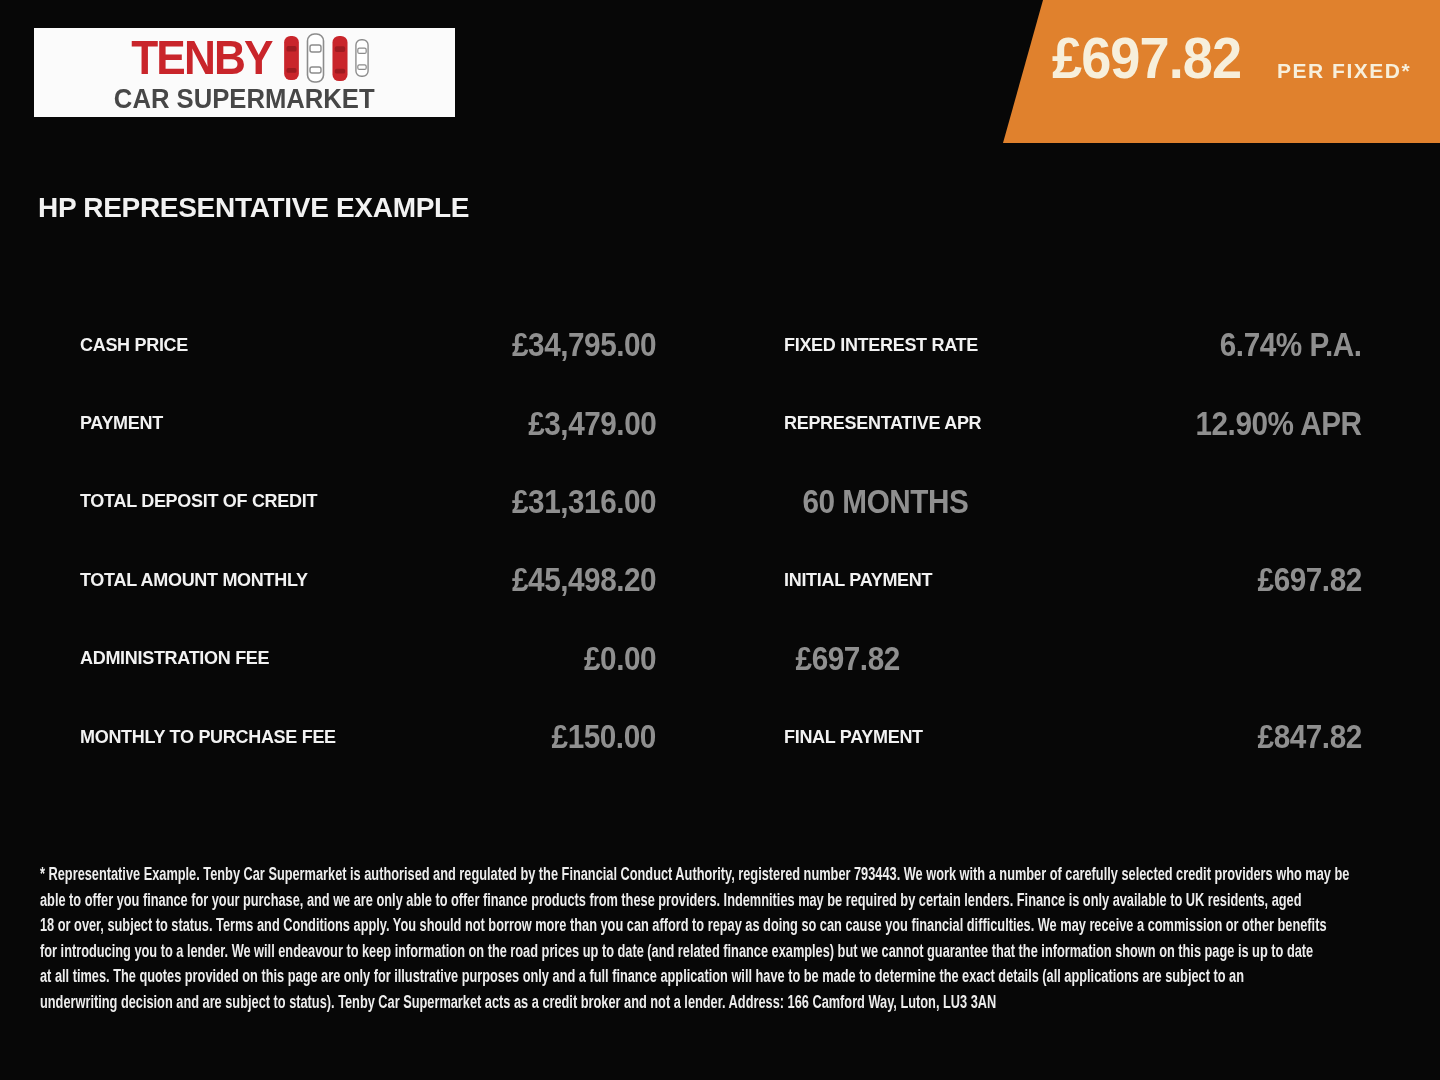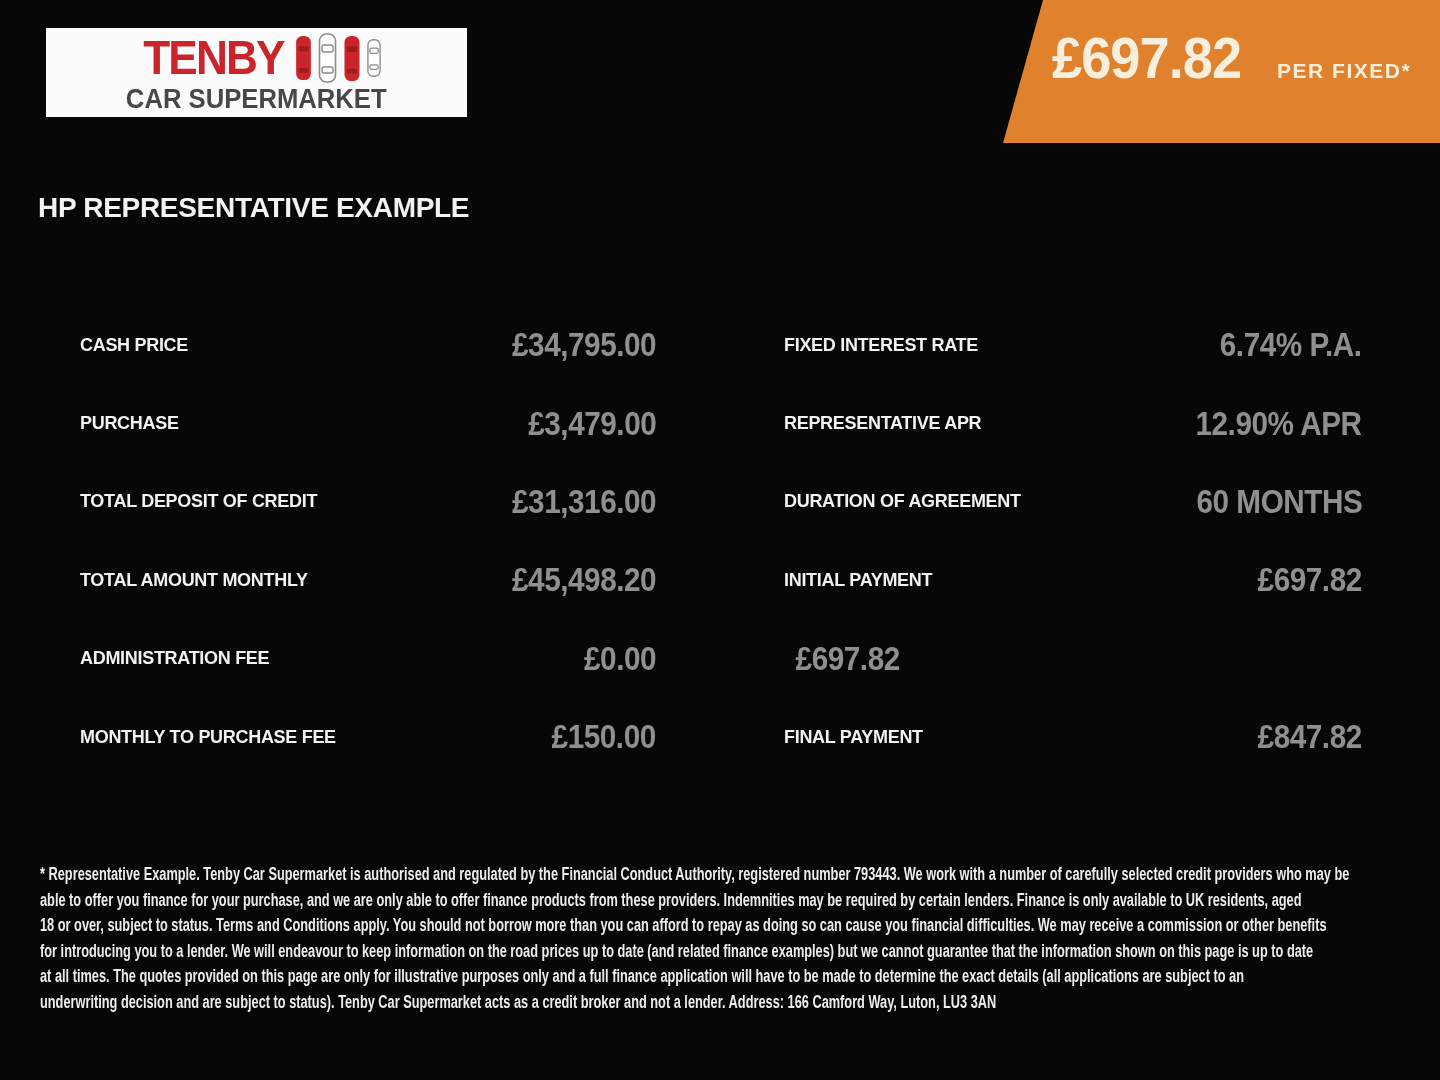--- a/index.html
+++ b/index.html
@@ -24,21 +24,21 @@
     background:var(--background);
     overflow:hidden;
   }
 
   
   .logo-box{
     position:absolute;left:34px;top:28px;
     width:421px;height:89px;
     background:var(--logo-bg);
     display:flex;flex-direction:column;
-    align-items:center;justify-content:center;margin-left:12px;
+    align-items:center;justify-content:center;
   }
   .logo-top{display:flex;align-items:center;gap:10px;height:52px;}
   .logo-brand{
     color:var(--brand-red);
     font-size:48px;font-weight:800;letter-spacing:-2px;
     display:inline-block;transform:scaleX(0.92);transform-origin:right center;
     line-height:1;
   }
   .logo-cars{display:flex;align-items:center;gap:4px;}
   .car{display:block;}
@@ -149,21 +149,21 @@
   </div>
 
   <div class="heading">HP REPRESENTATIVE EXAMPLE</div>
 
   <div class="fin-col left">
     <div class="fin-row">
       <span class="fin-label">CASH PRICE</span>
       <span class="fin-value">£34,795.00</span>
     </div>
     <div class="fin-row">
-      <span class="fin-label">PURCHASE</span>
+      <span class="fin-label">PAYMENT</span>
       <span class="fin-value">£3,479.00</span>
     </div>
     <div class="fin-row">
       <span class="fin-label">TOTAL DEPOSIT OF CREDIT</span>
       <span class="fin-value">£31,316.00</span>
     </div>
     <div class="fin-row">
       <span class="fin-label">TOTAL AMOUNT MONTHLY</span>
       <span class="fin-value">£45,498.20</span>
     </div>
@@ -180,21 +180,20 @@
   <div class="fin-col right">
     <div class="fin-row">
       <span class="fin-label">FIXED INTEREST RATE</span>
       <span class="fin-value">6.74% P.A.</span>
     </div>
     <div class="fin-row">
       <span class="fin-label">REPRESENTATIVE APR</span>
       <span class="fin-value">12.90% APR</span>
     </div>
     <div class="fin-row">
-      <span class="fin-label">DURATION OF AGREEMENT</span>
       <span class="fin-value">60 MONTHS</span>
     </div>
     <div class="fin-row">
       <span class="fin-label">INITIAL PAYMENT</span>
       <span class="fin-value">£697.82</span>
     </div>
     <div class="fin-row">
       <span class="fin-value">£697.82</span>
     </div>
     <div class="fin-row">

